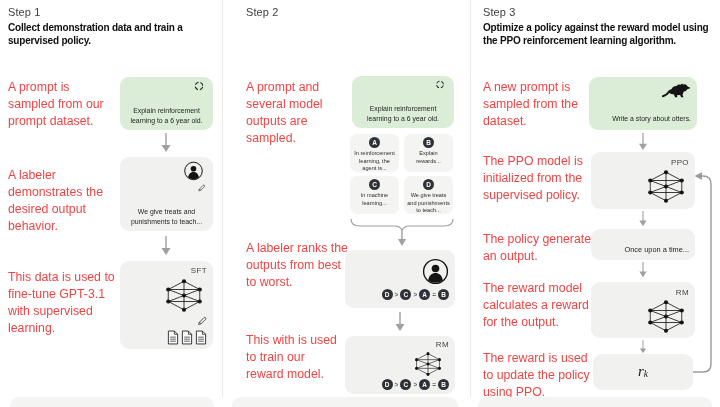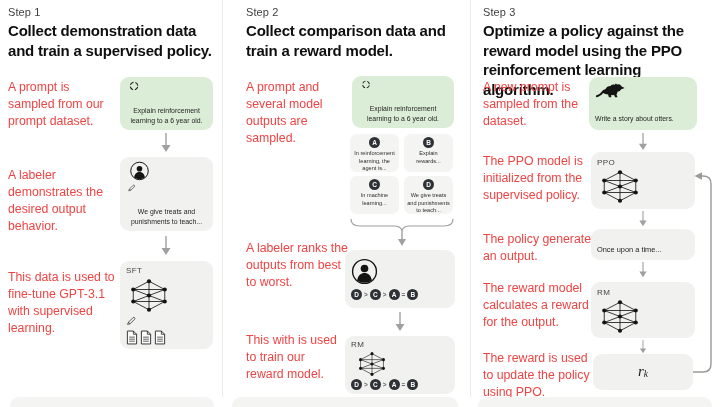--- a/index.html
+++ b/index.html
@@ -1,22 +1,22 @@
 <!DOCTYPE html>
 <html><head>
 <meta charset="utf-8">
 <style>
   html,body{margin:0;padding:0;background:#fff;}
   body{width:720px;height:407px;overflow:hidden;font-family:"Liberation Sans",sans-serif;}
   .page{position:relative;width:720px;height:352px;background:#fff;}
   .divider{position:absolute;top:0;width:1px;height:397px;background:#eaeae8;}
   .step{position:absolute;font-size:11px;color:#3f3f3f;letter-spacing:.1px;}
-  .heading{position:absolute;font-size:15px;font-weight:bold;color:#0f0f0f;line-height:1.3;letter-spacing:-.2px;}
+  .heading{position:absolute;font-size:10px;font-weight:bold;color:#0f0f0f;line-height:1.3;letter-spacing:-.2px;}
   .label{position:absolute;font-size:12.3px;color:#ef4444;line-height:1.38;}
-  .box{position:absolute;box-sizing:border-box;border-radius:9px;display:flex;flex-direction:column;align-items:flex-start;justify-content:center;gap:3px;padding:4px 6px;text-align:center;}
+  .box{position:absolute;box-sizing:border-box;border-radius:9px;display:flex;flex-direction:column;align-items:flex-end;justify-content:center;gap:3px;padding:4px 6px;text-align:center;}
   .green{background:#dcedd7;}
   .gray{background:#f1f1ef;}
   .tiny{font-size:6.9px;line-height:1.45;color:#242424;margin-top:12px;}
   .boxtitle{font-size:8px;color:#444;letter-spacing:.4px;}
   .mini{position:absolute;box-sizing:border-box;width:49px;height:38px;background:#f4f4f2;border-radius:7px;display:flex;flex-direction:column;align-items:center;gap:2px;padding:3px 3px;text-align:center;}
   .mini-text{font-size:5.6px;line-height:1.35;color:#2c2c2c;}
   .badge{width:11px;height:11px;border-radius:50%;background:#2e3136;color:#fff;font-size:6.5px;font-weight:bold;display:flex;align-items:center;justify-content:center;flex:0 0 auto;}
   .rank{display:flex;align-items:center;gap:2px;}
   .ranksep{font-size:6.5px;color:#6e6e6e;font-weight:bold;}
   .arrow{position:absolute;}
@@ -146,21 +146,20 @@
       <svg width="12" height="15">
           <use href="#doc"></use>
         </svg>
       <svg width="12" height="15">
           <use href="#doc"></use>
         </svg>
     </div>
   </div>
 
   <div class="step" style="left:246px;top:6px">Step 2</div>
-  <div class="heading" style="left:246px;top:21px;width:215px">Collect comparison data and train a reward model.</div>
 
   <div class="label" style="left:246px;top:79px;width:92px">A prompt and several model outputs are sampled.</div>
   <div class="box green" style="left:352px;top:76px;width:102px;height:52px">
     <svg width="16" height="16">
         <use href="#dashed-circle"></use>
       </svg>
     <div class="tiny">Explain reinforcement learning to a 6 year old.</div>
   </div>
 
   <div class="mini" style="left:350px;top:134px">

